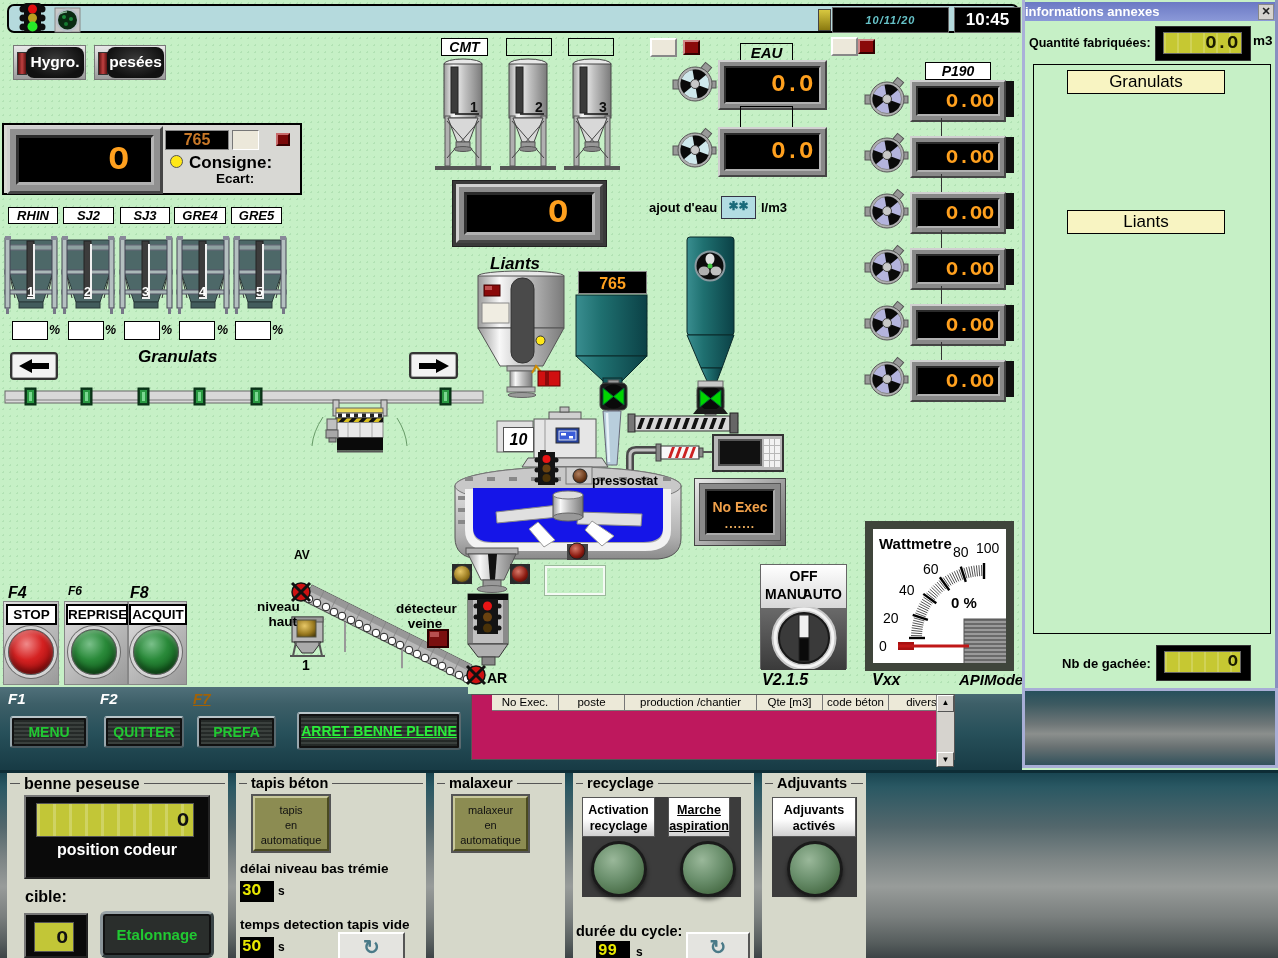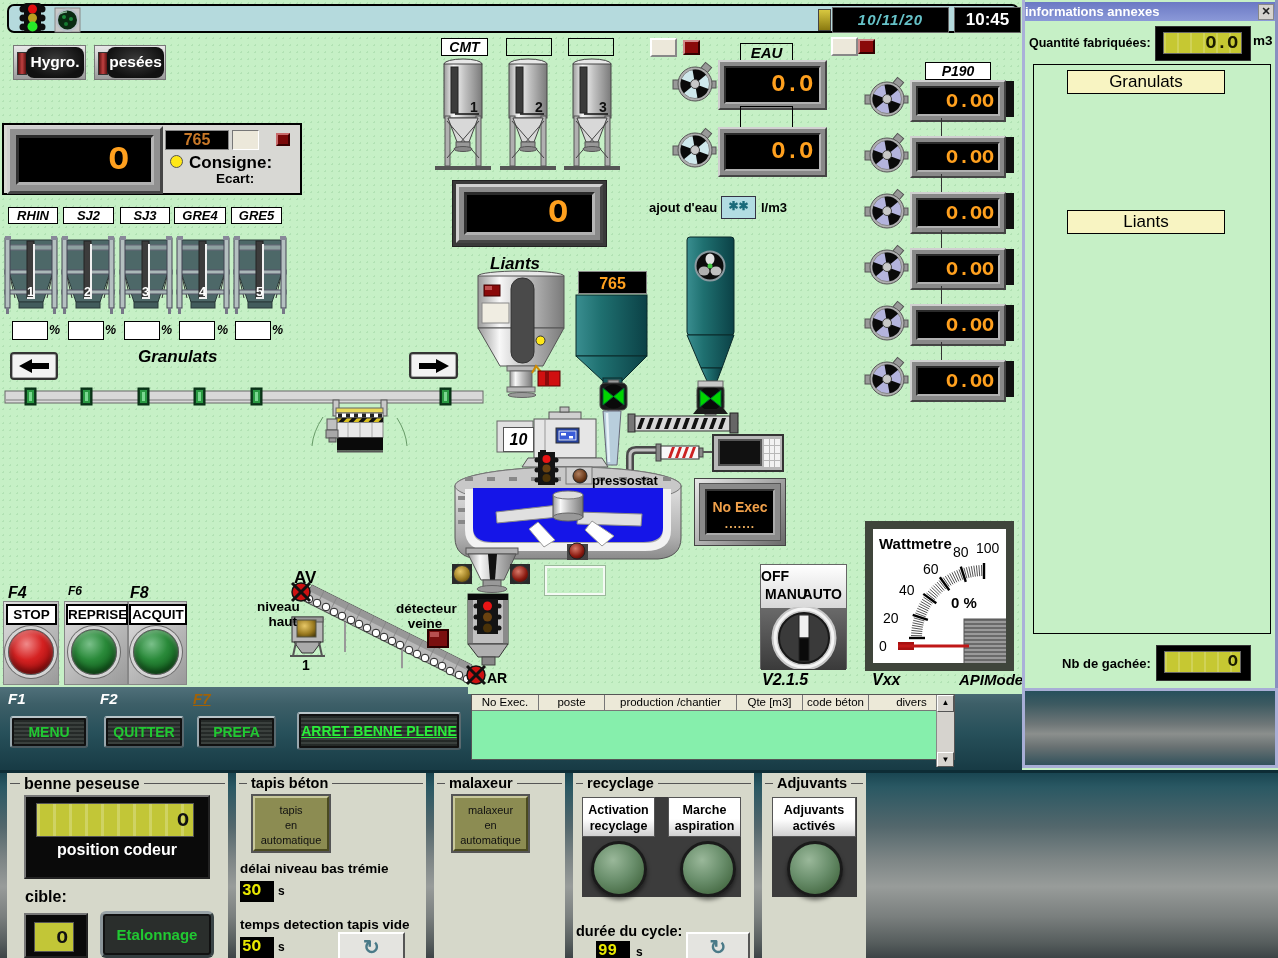--- a/index.html
+++ b/index.html
@@ -36,21 +36,21 @@
 <div class="ab" style="left:0;top:770px;width:1278px;height:3px;background:#0d2c35;"></div>
 
 <div class="ab" style="left:7px;top:773px;width:221px;height:185px;background:#d6d8ca;"></div>
 <div class="ab" style="left:236px;top:773px;width:190px;height:185px;background:#d6d8ca;"></div>
 <div class="ab" style="left:434px;top:773px;width:131px;height:185px;background:#d6d8ca;"></div>
 <div class="ab" style="left:573px;top:773px;width:181px;height:185px;background:#d6d8ca;"></div>
 <div class="ab" style="left:762px;top:773px;width:104px;height:185px;background:#d6d8ca;"></div>
 
 <div class="ab" style="left:7px;top:4px;width:1008px;height:25px;background:#b5dadd;border:2px solid #000;border-radius:7px;"></div>
 <div class="ab" style="left:818px;top:9px;width:11px;height:20px;background:linear-gradient(180deg,#d8c840,#8a7a10);border:1px solid #444;"></div>
-<div class="ab" style="left:832px;top:7px;width:115px;height:24px;background:#000;border:1px solid #666;color:#66c2c8;font-weight:bold;font-style:italic;font-size:15px;text-align:center;line-height:24px;letter-spacing:1px;">10/11/20</div>
+<div class="ab" style="left:832px;top:7px;width:115px;height:24px;background:#000;border:1px solid #666;color:#66c2c8;font-weight:bold;font-style:italic;font-size:11px;text-align:center;line-height:24px;letter-spacing:1px;">10/11/20</div>
 <div class="ab" style="left:954px;top:7px;width:65px;height:24px;background:#000;border:1px solid #666;color:#fff;font-weight:bold;font-size:17px;text-align:center;line-height:24px;">10:45</div>
 
 <svg class="ab" style="left:0;top:0;" width="1022" height="690" viewBox="0 0 1022 690">
 <defs>
 <linearGradient id="silvH" x1="0" y1="0" x2="1" y2="0">
           <stop offset="0" stop-color="#9a9a9a"></stop>
           <stop offset="0.25" stop-color="#f8f8f8"></stop>
           <stop offset="0.55" stop-color="#c0c0c0"></stop>
           <stop offset="1" stop-color="#7a7a7a"></stop>
         </linearGradient>
@@ -610,21 +610,21 @@
 <div class="ab" style="left:1022px;top:688px;width:256px;height:80px;background:linear-gradient(180deg,#27505c 0%,#3d5a61 18%,#6f7778 45%,#8b8f8d 58%,#6a7273 75%,#32525c 100%);border:3px solid #a8aed6;box-sizing:border-box;"></div>
 
 <div class="itl" style="left:8px;top:690px;font-size:15px;color:#fff;">F1</div>
 <div class="itl" style="left:100px;top:690px;font-size:15px;color:#fff;">F2</div>
 <div class="itl" style="left:193px;top:690px;font-size:15px;color:#a16207;text-decoration:underline;">F7</div>
 <div class="ab mbtn" style="left:10px;top:716px;width:78px;height:32px;">MENU</div>
 <div class="ab mbtn" style="left:104px;top:716px;width:80px;height:32px;">QUITTER</div>
 <div class="ab mbtn" style="left:197px;top:716px;width:79px;height:32px;">PREFA</div>
 <div class="ab mbtn" style="left:297px;top:712px;width:164px;height:38px;font-size:15px !important;color:#2aee3a !important;text-decoration:underline;white-space:nowrap;font-size:14px !important;">ARRET BENNE PLEINE</div>
 
-<div class="ab" style="left:471px;top:694px;width:484px;height:66px;background:#86efac;border:1px solid #555;box-sizing:border-box;">
+<div class="ab" style="left:471px;top:694px;width:484px;height:66px;background:#be185d;border:1px solid #555;box-sizing:border-box;padding-left:20px;">
  <div style="display:flex;height:15px;background:#ece9d8;border-bottom:1px solid #777;font-size:11.5px;text-align:center;color:#000;">
   <div style="width:66px;border-right:1px solid #777;line-height:15px;">No Exec.</div>
   <div style="width:65px;border-right:1px solid #777;line-height:15px;">poste</div>
   <div style="width:131px;border-right:1px solid #777;line-height:15px;">production /chantier</div>
   <div style="width:65px;border-right:1px solid #777;line-height:15px;">Qte [m3]</div>
   <div style="width:65px;border-right:1px solid #777;line-height:15px;">code béton</div>
   <div style="flex:1;line-height:15px;">divers</div>
  </div>
  <div style="position:absolute;right:0;top:0;width:17px;height:72px;background:#d6d3ce;border-left:1px solid #888;">
   <div style="height:15px;background:#d6d3ce;border:1px solid;border-color:#fff #555 #555 #fff;font-size:8px;text-align:center;line-height:14px;">▲</div>
@@ -659,21 +659,21 @@
 <div class="lab" style="left:278px;top:884px;font-size:12px;">s</div>
 <div class="lab" style="left:240px;top:917px;font-size:13.5px;">temps detection tapis vide</div>
 <div class="ab ybox" style="left:240px;top:937px;">5O</div>
 <div class="lab" style="left:278px;top:940px;font-size:12px;">s</div>
 <div class="ab rfb" style="left:338px;top:932px;width:63px;height:26px;"></div>
 
 <div class="ab olvb" style="left:453px;top:796px;width:75px;height:55px;">malaxeur<br>en<br>automatique</div>
 
 <div class="ab" style="left:582px;top:797px;width:159px;height:100px;background:#3c3c3c;"></div>
 <div class="ab wlbl" style="left:582px;top:797px;width:73px;height:40px;">Activation<br>recyclage</div>
-<div class="ab wlbl" style="left:668px;top:797px;width:73px;height:40px;">Marche<br>aspiration</div>
+<div class="ab wlbl" style="left:668px;top:797px;width:62px;height:40px;text-decoration:underline;">Marche<br>aspiration</div>
 <div class="ab gbtn" style="left:591px;top:841px;"></div>
 <div class="ab gbtn" style="left:680px;top:841px;"></div>
 <div class="lab" style="left:576px;top:923px;font-size:14.5px;">durée du cycle:</div>
 <div class="ab ybox" style="left:596px;top:941px;">99</div>
 <div class="lab" style="left:636px;top:945px;font-size:12px;">s</div>
 <div class="ab rfb" style="left:686px;top:932px;width:60px;height:26px;"></div>
 
 <div class="ab" style="left:772px;top:797px;width:85px;height:100px;background:#3c3c3c;"></div>
 <div class="ab wlbl" style="left:772px;top:797px;width:84px;height:40px;">Adjuvants<br>activés</div>
 <div class="ab gbtn" style="left:787px;top:841px;"></div>
@@ -831,42 +831,42 @@
 <div class="ab" style="left:694px;top:478px;width:92px;height:68px;background:linear-gradient(135deg,#e8e8e8,#6a6a6a);border:1px solid #444;box-sizing:border-box;">
  <div style="position:absolute;inset:4px;background:#8a8a8a;border:1px solid #555;"></div>
  <div style="position:absolute;inset:10px;background:#000;border:2px solid;border-color:#333 #aaa #aaa #333;color:#f0a04a;font-weight:bold;font-size:14px;text-align:center;">
   <div style="margin-top:8px;">No Exec</div>
   <div style="margin-top:2px;color:#f0b060;font-size:12px;letter-spacing:1px;">.......</div>
  </div>
 </div>
 
 <div class="ab" style="left:545px;top:566px;width:56px;height:25px;border:2px solid #f4faf4;box-shadow:0 0 0 1px #9ab89a;"></div>
 
-<div class="lab" style="left:294px;top:568px;font-size:17px;">AV</div>
+<div class="lab" style="left:294px;top:548px;font-size:12px;">AV</div>
 <div class="lab" style="left:487px;top:670px;font-size:14px;">AR</div>
 <div class="lab" style="left:257px;top:599px;font-size:13.5px;text-align:right;width:40px;">niveau<br>haut</div>
 <div class="lab" style="left:396px;top:601px;font-size:13.5px;text-align:center;width:58px;">détecteur<br>veine</div>
 <div class="lab" style="left:302px;top:657px;font-size:14px;">1</div>
 
 <div class="itl" style="left:8px;top:584px;font-size:16px;">F4</div>
 <div class="itl" style="left:68px;top:584px;font-size:12px;">F6</div>
 <div class="itl" style="left:130px;top:584px;font-size:16px;">F8</div>
 <div class="ab fpan" style="left:3px;top:601px;width:54px;height:82px;"></div>
 <div class="ab fpan" style="left:64px;top:601px;width:62px;height:82px;"></div>
 <div class="ab fpan" style="left:128px;top:601px;width:57px;height:82px;"></div>
 <div class="wbox" style="left:6px;top:604px;width:47px;height:17px;font-size:13.5px;line-height:17px;font-style:normal;border-width:2px;">STOP</div>
 <div class="wbox" style="left:66px;top:604px;width:58px;height:17px;font-size:13.5px;line-height:17px;font-style:normal;border-width:2px;">REPRISE</div>
 <div class="wbox" style="left:129px;top:604px;width:54px;height:17px;font-size:13.5px;line-height:17px;font-style:normal;border-width:2px;">ACQUIT</div>
 <div class="ab rbtn" style="left:8px;top:629px;background:radial-gradient(circle at 40% 32%,#f08a8a,#d52222 40%,#a80f0f 75%,#700606);"></div>
 <div class="ab rbtn" style="left:71px;top:629px;background:radial-gradient(circle at 40% 32%,#7ac08a,#2a8a3a 40%,#13641f 75%,#0a4012);"></div>
 <div class="ab rbtn" style="left:133px;top:629px;background:radial-gradient(circle at 40% 32%,#7ac08a,#2a8a3a 40%,#13641f 75%,#0a4012);"></div>
 
 <div class="ab" style="left:760px;top:564px;width:87px;height:105px;border:1px solid #666;box-sizing:border-box;">
  <div style="position:absolute;left:0;top:0;width:100%;height:43px;background:linear-gradient(180deg,#ffffff,#d8d8d8);"></div>
- <div style="position:absolute;top:3px;width:100%;text-align:left;font-weight:bold;font-size:14px;">OFF</div>
+ <div style="position:absolute;top:3px;width:100%;text-align:center;font-weight:bold;font-size:14px;">OFF</div>
  <div style="position:absolute;top:21px;left:4px;font-weight:bold;font-size:14px;">MANU</div>
       <div style="position:absolute;top:21px;right:4px;font-weight:bold;font-size:14px;">AUTO</div>
  <div style="position:absolute;left:0;top:43px;width:100%;height:62px;background:linear-gradient(180deg,#6a6a6a,#3a3a3a);"></div>
  <svg style="position:absolute;left:5px;top:42px;" width="76" height="62" viewBox="0 0 76 62">
   <circle cx="38" cy="31" r="29" fill="none" stroke="#c8c8c8" stroke-width="7"></circle>
   <circle cx="38" cy="31" r="29" fill="none" stroke="#f4f4f4" stroke-width="3"></circle>
   <circle cx="38" cy="31" r="25" fill="#3a3a3a" stroke="#181818" stroke-width="2"></circle>
   <rect x="33" y="8" width="10" height="23" fill="#f0f0f0" stroke="#222"></rect>
   <rect x="33" y="31" width="10" height="23" fill="#0a0a0a" stroke="#222"></rect>
  </svg>

